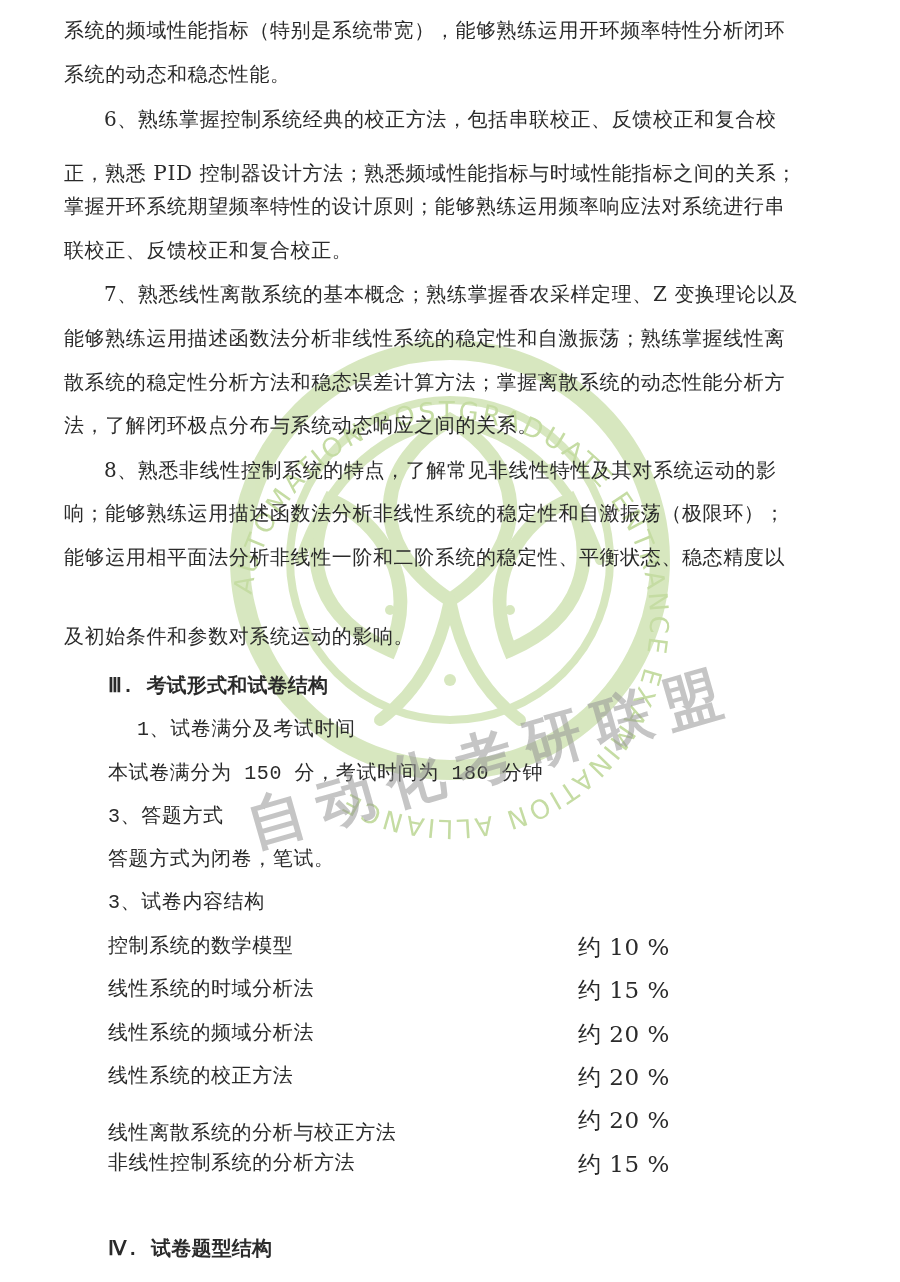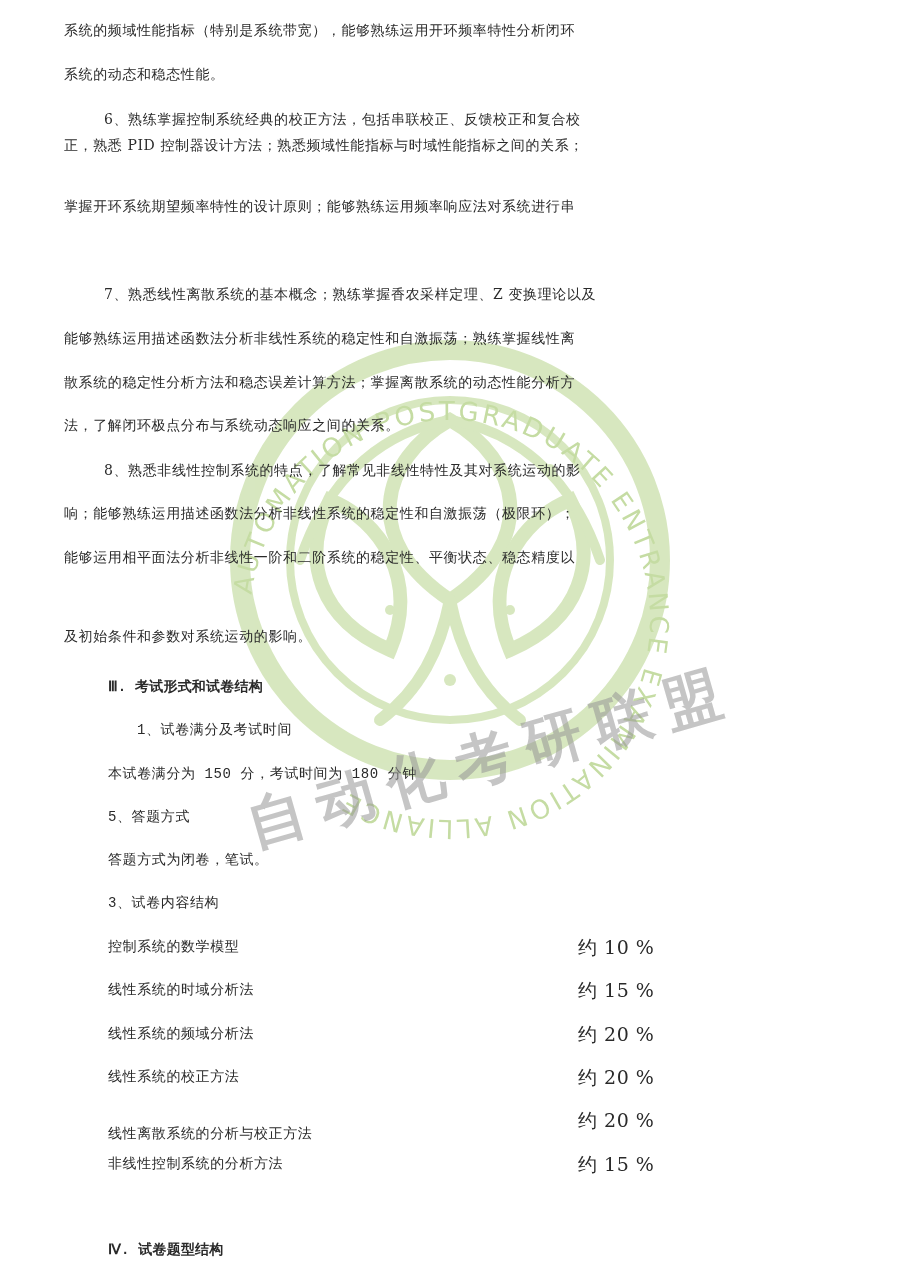--- a/index.html
+++ b/index.html
@@ -17,32 +17,32 @@
     }
     .page {
       position: absolute;
       left: 0; top: 0;
       width: 900px; height: 1282px;
       z-index: 2;
     }
     .line {
       position: absolute;
       left: 64px;
-      font-size: 14px;
+      font-size: 20px;
       line-height: 26px;
       white-space: nowrap;
       letter-spacing: 0.6px;
     }
     .indent { left: 104px; }
     .sec { left: 108px; font-family: Liberation Mono, monospace; }
     .heading { font-weight: bold; letter-spacing: 0.2px; }
     .pct {
       position: absolute;
       left: 578px;
-      font-size: 19px;
+      font-size: 23px;
       line-height: 26px;
       white-space: nowrap;
       letter-spacing: 0.5px;
     }
     .watermark {
       position: absolute;
       left: 0; top: 0;
       width: 900px; height: 1282px;
       z-index: 1;
       pointer-events: none;
@@ -88,37 +88,38 @@
 </svg>
 
 <div class="wm-text" style="left:238px; top:790px; transform: rotate(-16deg); letter-spacing: 14px;">自动化考研联盟</div>
 
 <div class="page">
 
   <div class="line" style="top:17px;">系统的频域性能指标（特别是系统带宽），能够熟练运用开环频率特性分析闭环</div>
   <div class="line" style="top:61px;">系统的动态和稳态性能。</div>
 
   <div class="line indent" style="top:106px;">6、熟练掌握控制系统经典的校正方法，包括串联校正、反馈校正和复合校</div>
-  <div class="line" style="top:132px;">正，熟悉 PID 控制器设计方法；熟悉频域性能指标与时域性能指标之间的关系；</div>
+  <div class="line" style="top:160px;">正，熟悉 PID 控制器设计方法；熟悉频域性能指标与时域性能指标之间的关系；</div>
   <div class="line" style="top:193px;text-align:right;">掌握开环系统期望频率特性的设计原则；能够熟练运用频率响应法对系统进行串</div>
+  <div class="line" style="top:237px;">联校正、反馈校正和复合校正。</div>
 
   <div class="line indent" style="top:281px;">7、熟悉线性离散系统的基本概念；熟练掌握香农采样定理、Z 变换理论以及</div>
   <div class="line" style="top:325px;">能够熟练运用描述函数法分析非线性系统的稳定性和自激振荡；熟练掌握线性离</div>
   <div class="line" style="top:369px;">散系统的稳定性分析方法和稳态误差计算方法；掌握离散系统的动态性能分析方</div>
   <div class="line" style="top:412px;">法，了解闭环极点分布与系统动态响应之间的关系。</div>
 
   <div class="line indent" style="top:457px;">8、熟悉非线性控制系统的特点，了解常见非线性特性及其对系统运动的影</div>
   <div class="line" style="top:500px;">响；能够熟练运用描述函数法分析非线性系统的稳定性和自激振荡（极限环）；</div>
   <div class="line" style="top:544px;">能够运用相平面法分析非线性一阶和二阶系统的稳定性、平衡状态、稳态精度以</div>
   <div class="line" style="top:587px;margin-top:36px;">及初始条件和参数对系统运动的影响。</div>
 
   <div class="line sec heading" style="top:674px;">Ⅲ. 考试形式和试卷结构</div>
   <div class="line sec" style="top:717px;margin-left:29px;">1、试卷满分及考试时间</div>
   <div class="line sec" style="top:761px;">本试卷满分为 150  分，考试时间为 180  分钟</div>
-  <div class="line sec" style="top:804px;">5、答题方式</div>
+  <div class="line sec" style="top:804px;">3、答题方式</div>
   <div class="line sec" style="top:847px;">答题方式为闭卷，笔试。</div>
   <div class="line sec" style="top:890px;">3、试卷内容结构</div>
 
   <div>
     <div>
       <div class="line sec" style="top:934px;">控制系统的数学模型</div>
       <div class="pct" style="top:934px;">约 10 %</div>
     </div>
     <div>
       <div class="line sec" style="top:977px;">线性系统的时域分析法</div>

